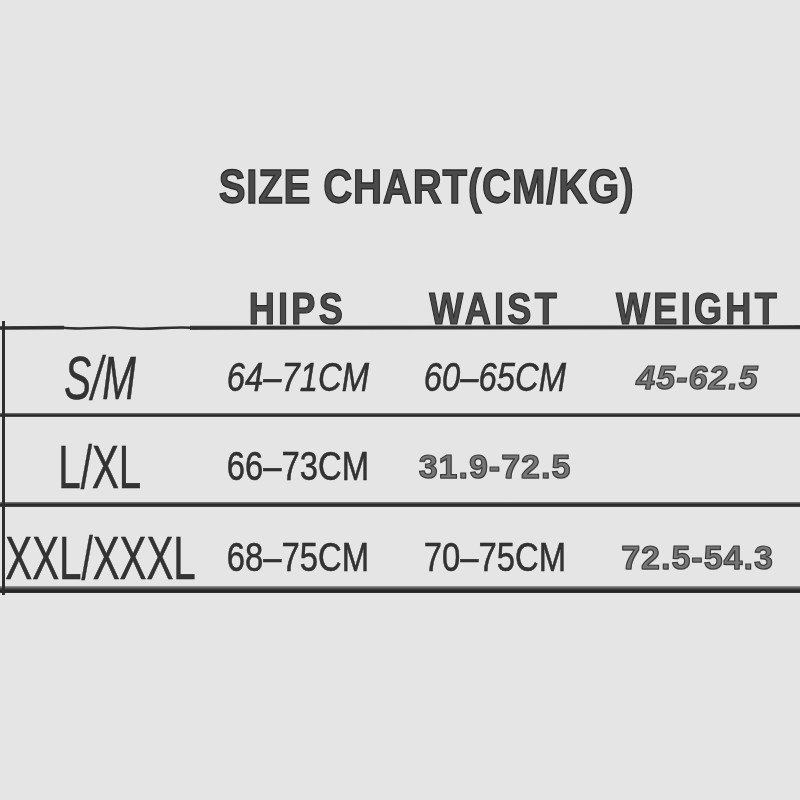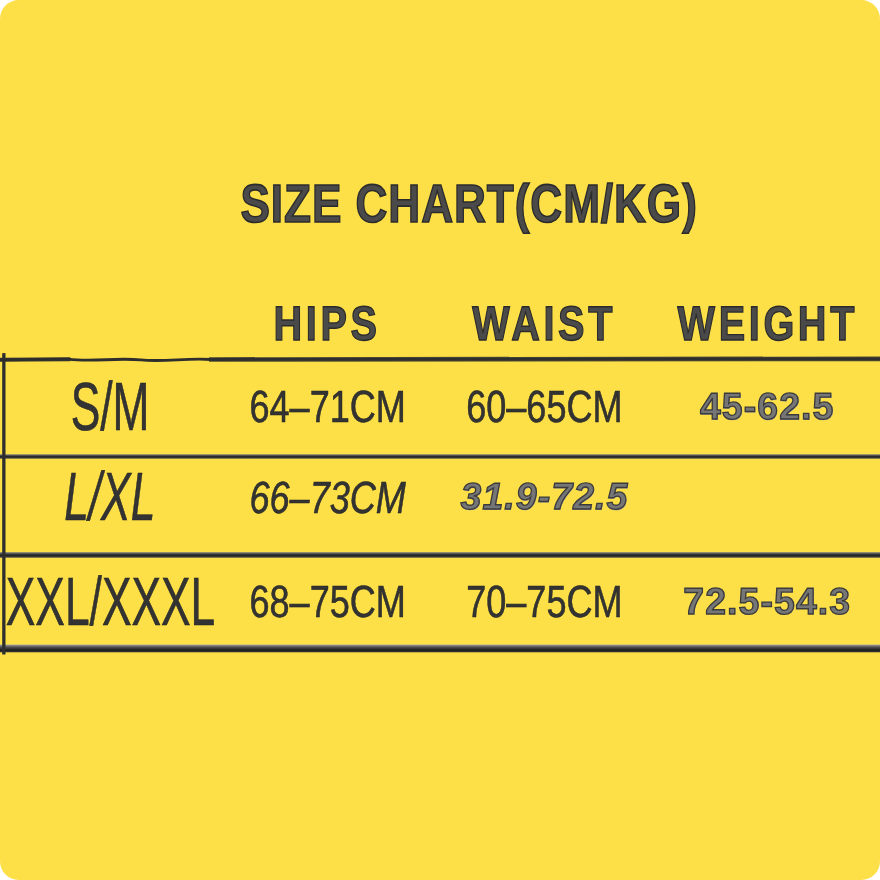--- a/index.html
+++ b/index.html
@@ -4,25 +4,24 @@
 <style>
   html, body {
     margin: 0;
     padding: 0;
     background: #ffffff;
   }
   .canvas {
     position: relative;
     width: 800px;
     height: 800px;
-    background: #fde047;
+    background: #e5e5e5;
     overflow: hidden;
     font-family: "Liberation Sans", sans-serif;
     color: #2f2f2f;
-    border-radius: 17px;
   }
 
   
   .title-wrap {
     position: absolute;
     left: 0; right: 0;
     top: 158px;
     height: 56px;
     text-align: center;
     white-space: nowrap;
@@ -47,37 +46,38 @@
     display: grid;
     grid-template-columns: 200px 195px 200px 205px;
     align-items: center;
   }
   .cell {
     display: flex;
     justify-content: center;
     align-items: center;
     white-space: nowrap;
     overflow: visible;
+    margin-top: 14px;
   }
 
   
   .header-row { top: 270px; height: 50px; }
   .th {
     font-size: 44px;
     font-weight: 700;
     letter-spacing: 4px;
     color: #4a4a4a;
     -webkit-text-stroke: 1.2px #2b2b2b;
     transform: scaleX(0.82);
     transform-origin: center;
   }
 
   
-  .row-1 { top: 327px; height: 86px; }
-  .row-2 { top: 417px; height: 60px; font-style: italic; }
+  .row-1 { top: 327px; height: 86px; font-style: italic; }
+  .row-2 { top: 417px; height: 60px; }
   .row-3 { top: 508px; height: 78px; }
 
   .size-label {
     font-size: 62px;
     font-weight: 400;
     color: #333333;
     -webkit-text-stroke: 0.5px #222222;
     transform: scaleX(0.65);
     transform-origin: center;
   }

